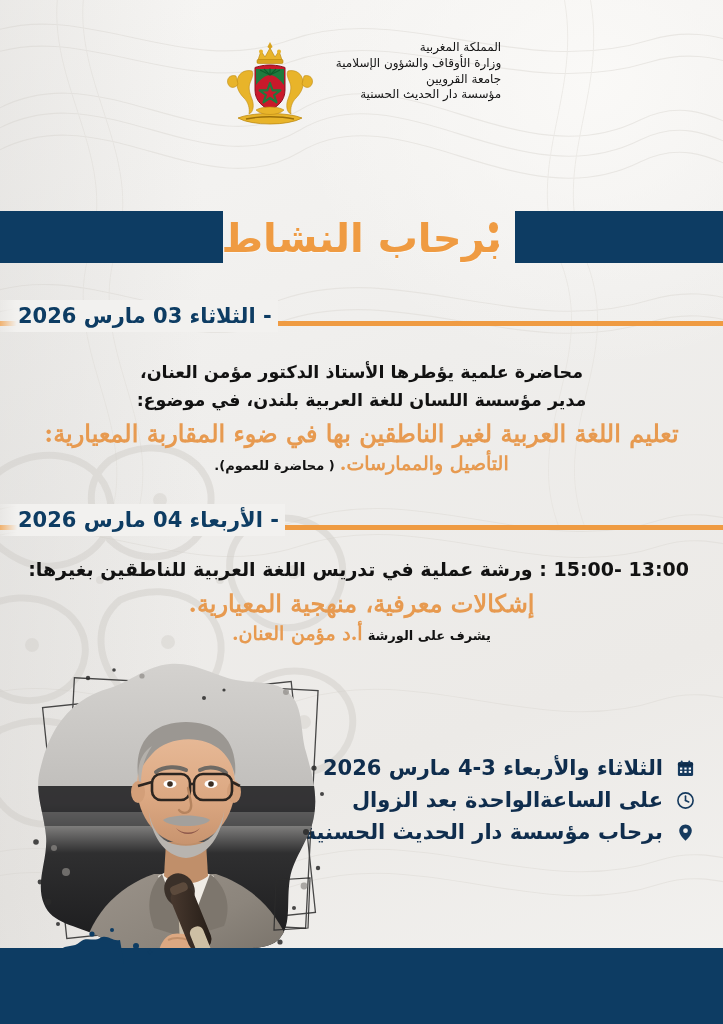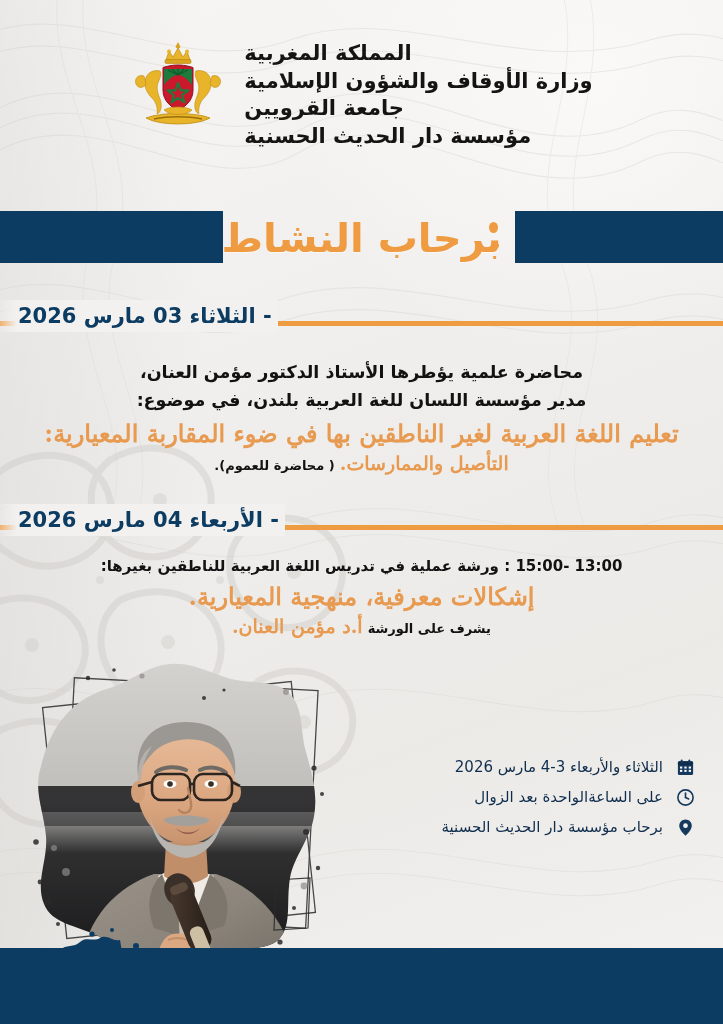--- a/index.html
+++ b/index.html
@@ -30,22 +30,22 @@
     background:linear-gradient(90deg,rgba(205,203,200,.30) 0%,rgba(205,203,200,0) 28%);
   }
 
   
   .header{
     position:absolute;top:36px;left:0;right:0;height:120px;
     display:flex;flex-direction:row-reverse;align-items:flex-start;
     justify-content:center;gap:18px;
   }
   .header-text{
-    text-align:left;color:#141414;line-height:1.32;
-    font-weight:bold;font-size:21px;letter-spacing:.1px;
+    text-align:right;color:#141414;line-height:1.32;
+    font-weight:normal;font-size:12px;letter-spacing:.1px;
     padding-top:4px;
   }
   .header-text div{white-space:nowrap;}
   .emblem{width:96px;height:104px;flex:0 0 auto;margin-top:2px;}
 
   
   .title-band{
     position:absolute;top:206px;left:0;right:0;height:64px;
   }
   .band-left{
@@ -110,21 +110,21 @@
   .info{
     position:absolute;right:28px;top:756px;width:320px;
     display:flex;flex-direction:column;gap:8px;
   }
   .info-row{
     display:flex;flex-direction:row;align-items:center;gap:12px;
     justify-content:flex-start;
   }
   .info-ico{width:20px;height:22px;flex:0 0 auto;display:flex;align-items:center;justify-content:center;}
   .info-txt{
-    color:#0f2d4d;font-weight:normal;font-size:15px;white-space:nowrap;
+    color:#0f2d4d;font-weight:bold;font-size:21px;white-space:nowrap;
   }
 
   
   .photo-wrap{
     position:absolute;left:18px;top:636px;width:330px;height:350px;
   }
   .photo-svg{position:absolute;inset:0;}
 
   
   .bottom-bar{
@@ -259,21 +259,21 @@
         <span class="mix-navy">( محاضرة للعموم).</span>
       </div>
     </div>
 
     <div class="date-row" style="margin-top:26px;">
       <div class="date-rule"></div>
       <div class="date-label">- الأربعاء 04 مارس 2026</div>
     </div>
 
     <div class="para blk2">
-      <div class="ln ln-center" style="font-size:15px;">13:00 -15:00 : ورشة عملية في تدريس اللغة العربية للناطقين بغيرها:</div>
+      <div class="ln ln-center" style="font-size:19px;">13:00 -15:00 : ورشة عملية في تدريس اللغة العربية للناطقين بغيرها:</div>
       <div class="ln-orange ln-center">إشكالات معرفية، منهجية المعيارية.</div>
       <div class="ln-center">
         <span class="mix-navy">يشرف على الورشة</span>
         <span class="mix-orange">أ.د مؤمن العنان.</span>
       </div>
     </div>
   </div>
 
   <div class="info">
 

